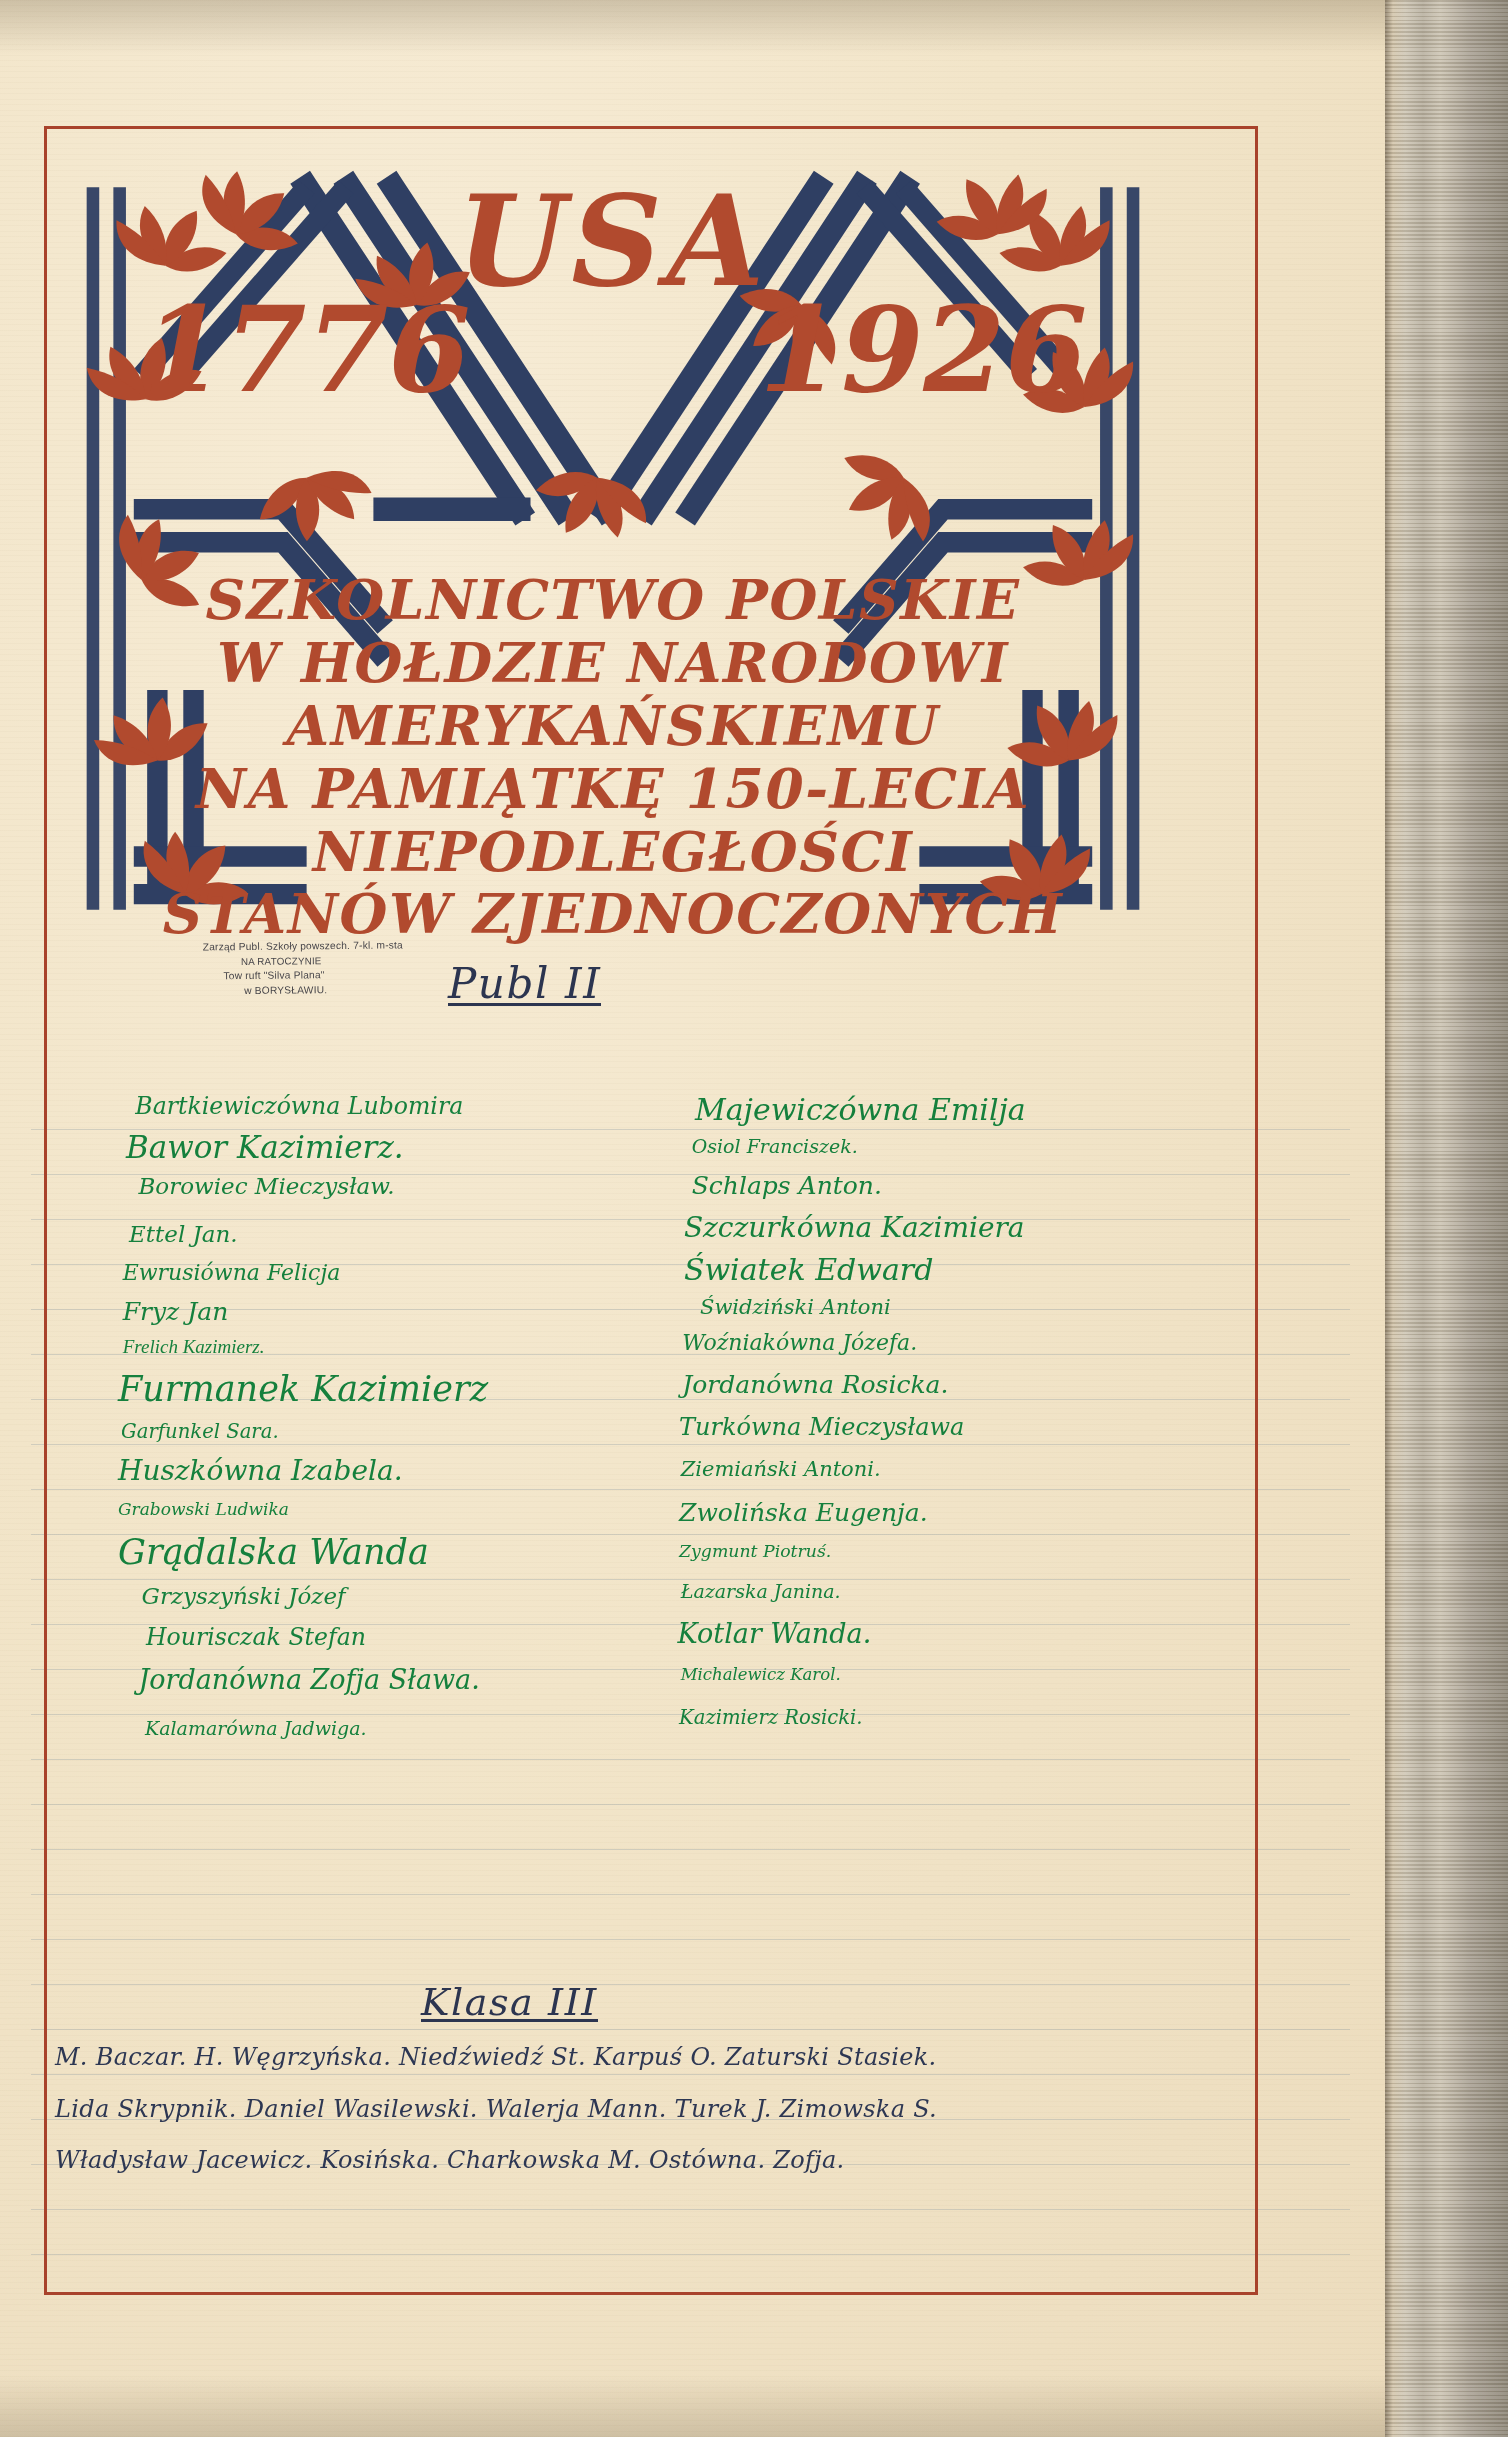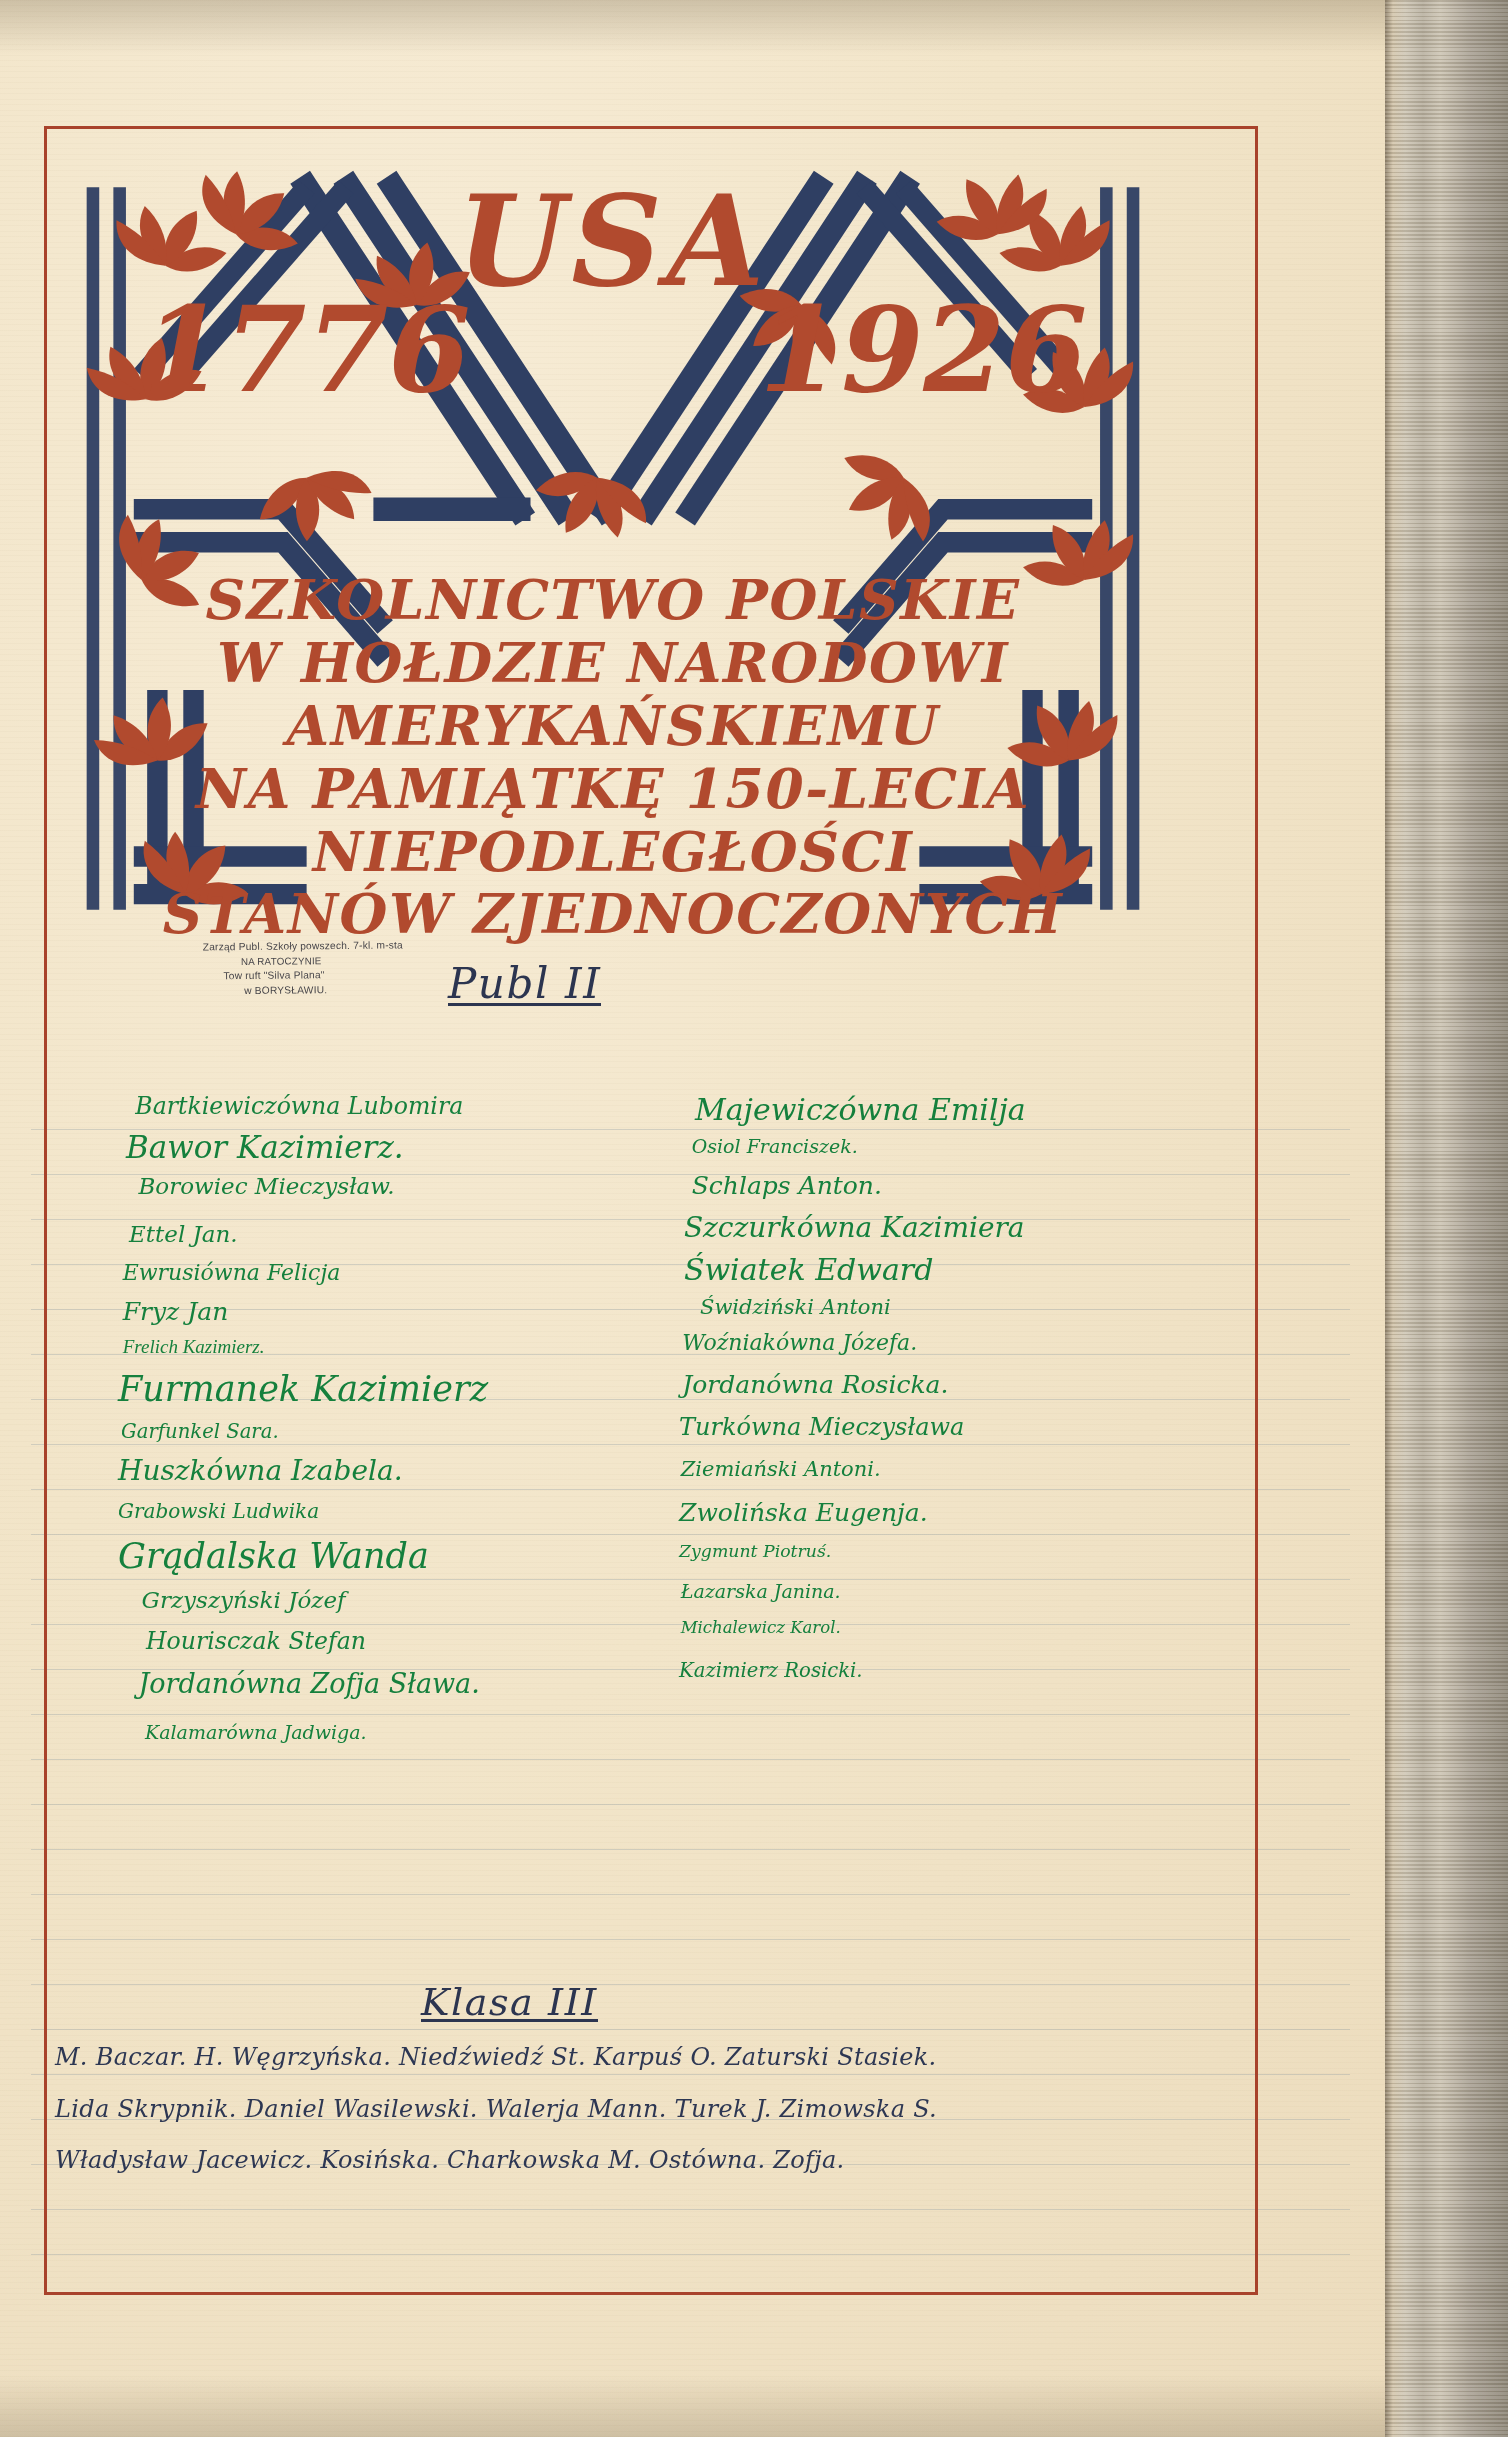--- a/index.html
+++ b/index.html
@@ -291,21 +291,21 @@
     <div class="name" style="font-size:23.6px; margin-left:17.3px; margin-bottom:9.4px;">Bartkiewiczówna Lubomira</div>
     <div class="name" style="font-size:31px; margin-left:7.9px; margin-bottom:7.9px;">Bawor Kazimierz.</div>
     <div class="name" style="font-size:23px; margin-left:20.4px; margin-bottom:22px;">Borowiec Mieczysław.</div>
     <div class="name" style="font-size:23px; margin-left:11px; margin-bottom:12.6px;">Ettel      Jan.</div>
     <div class="name" style="font-size:22px; margin-left:4.7px; margin-bottom:12.6px;">Ewrusiówna Felicja</div>
     <div class="name" style="font-size:25px; margin-left:4.7px; margin-bottom:9.4px;">Fryz Jan</div>
     <div class="name" style="font-size:19px; margin-left:4.7px; margin-bottom:11px;font-family:Liberation Serif, serif;">Frelich Kazimierz.</div>
     <div class="name" style="font-size:35px; margin-left:0px; margin-bottom:11px;">Furmanek  Kazimierz</div>
     <div class="name" style="font-size:19.6px; margin-left:3.1px; margin-bottom:11px;">Garfunkel  Sara.</div>
     <div class="name" style="font-size:28px; margin-left:0px; margin-bottom:12.6px;">Huszkówna Izabela.</div>
-    <div class="name" style="font-size:20px; margin-left:0px; margin-bottom:12.6px;">Grabowski Ludwika</div>
+    <div class="name" style="font-size:17px; margin-left:0px; margin-bottom:12.6px;">Grabowski Ludwika</div>
     <div class="name" style="font-size:35px; margin-left:0px; margin-bottom:11px;">Grądalska Wanda</div>
     <div class="name" style="font-size:23px; margin-left:23.6px; margin-bottom:14px;">Grzyszyński Józef</div>
     <div class="name" style="font-size:23.6px; margin-left:28px; margin-bottom:12.6px;">Hourisczak Stefan</div>
     <div class="name" style="font-size:27px; margin-left:20.4px; margin-bottom:22px;">Jordanówna Zofja Sława.</div>
     <div class="name" style="font-size:19px; margin-left:27px;">Kalamarówna    Jadwiga.</div>
   </div>
 
   <div class="names" id="col-right">
     <div class="name" style="font-size:30px; margin-left:19px; margin-bottom:7.9px;">Majewiczówna Emilja</div>
     <div class="name" style="font-size:19px; margin-left:15.7px; margin-bottom:14px;">Osiol Franciszek.</div>
@@ -313,20 +313,21 @@
     <div class="name" style="font-size:28px; margin-left:7.9px; margin-bottom:7.9px;">Szczurkówna Kazimiera</div>
     <div class="name" style="font-size:30px; margin-left:7.9px; margin-bottom:7.9px;">Światek Edward</div>
     <div class="name" style="font-size:21px; margin-left:24px; margin-bottom:11px;">Świdziński  Antoni</div>
     <div class="name" style="font-size:22px; margin-left:6.3px; margin-bottom:15.7px;">Woźniakówna  Józefa.</div>
     <div class="name" style="font-size:25px; margin-left:6.3px; margin-bottom:14px;">Jordanówna Rosicka.</div>
     <div class="name" style="font-size:24px; margin-left:3.1px; margin-bottom:15.7px;">Turkówna Mieczysława</div>
     <div class="name" style="font-size:21px; margin-left:4.7px; margin-bottom:17.3px;">Ziemiański Antoni.</div>
     <div class="name" style="font-size:25px; margin-left:3.1px; margin-bottom:14px;">Zwolińska  Eugenja.</div>
     <div class="name" style="font-size:17.3px; margin-left:3.1px; margin-bottom:19px;">Zygmunt Piotruś.</div>
     <div class="name" style="font-size:19px; margin-left:4.7px; margin-bottom:15.7px;">Łazarska   Janina.</div>
+    <div class="name" style="font-size:27px; margin-left:1.6px; margin-bottom:15.7px;">Kotlar Wanda.</div>
     <div class="name" style="font-size:16.5px; margin-left:4.7px; margin-bottom:22px;">Michalewicz Karol.</div>
     <div class="name" style="font-size:19.6px; margin-left:3.1px;">Kazimierz Rosicki.</div>
   </div>
 
   <div class="klasa" id="klasa3">
     <span>Klasa III</span>
     <span class="underline"></span>
   </div>
 
   <div class="rows">

